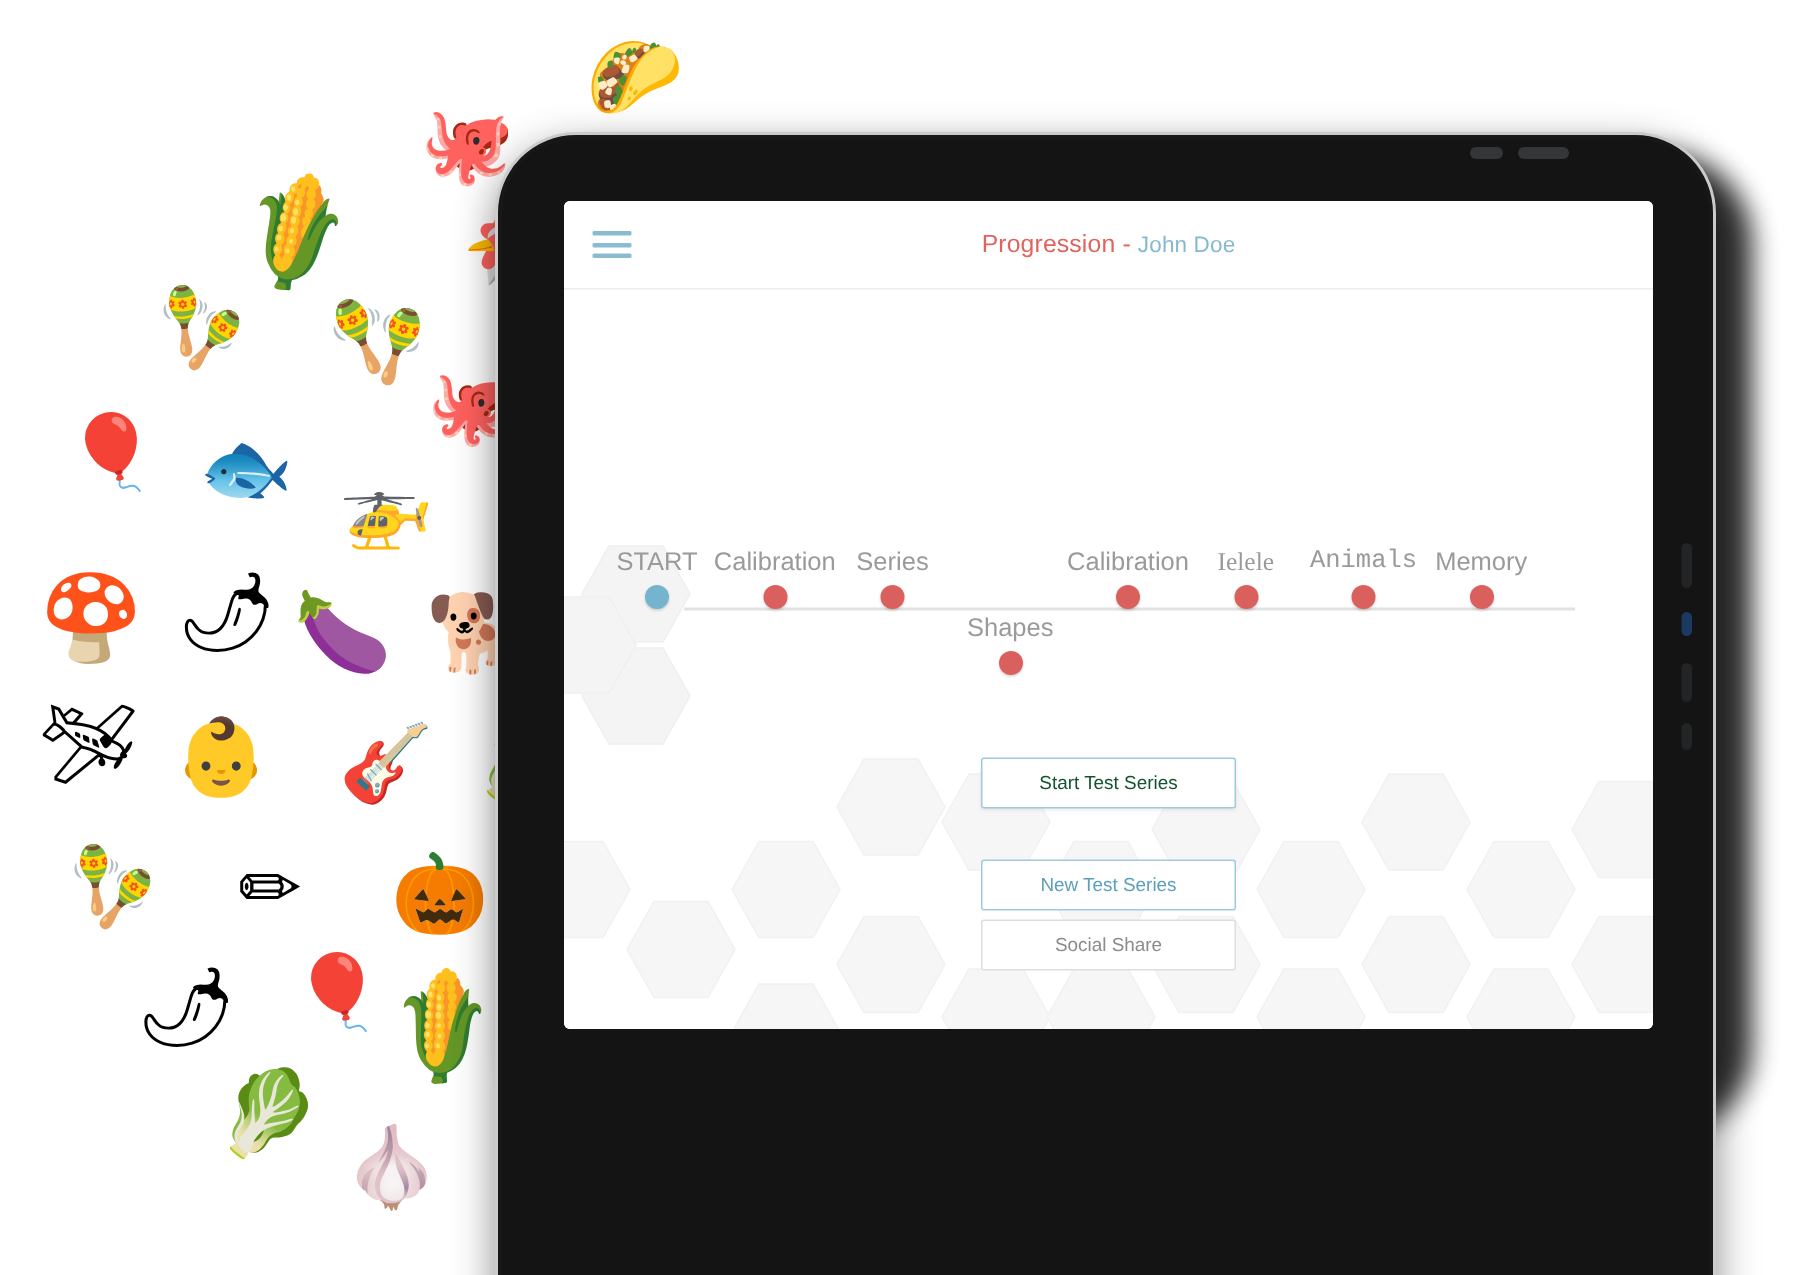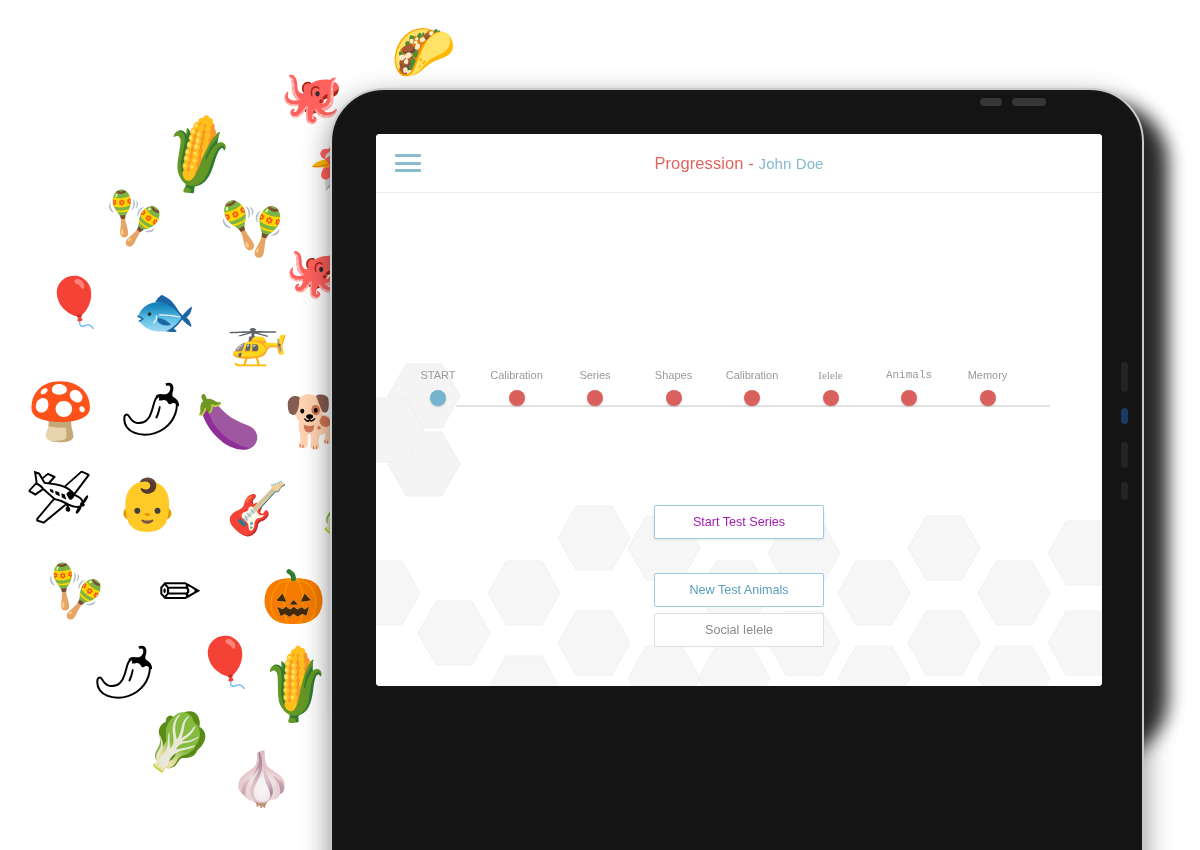--- a/index.html
+++ b/index.html
@@ -191,21 +191,21 @@
     background: #e2e2e2;
   }
   .step {
     position: absolute;
     top: 0;
     transform: translateX(-50%);
     text-align: center;
     width: 110px;
   }
   .step-label {
-    font-size: 11px;
+    font-size: 17px;
     color: #9a9a9a;
     white-space: nowrap;
     line-height: 14px;
   }
   .step-dot {
     position: relative;
     margin: 8px auto 0;
     width: 16px;
     height: 16px;
     border-radius: 50%;
@@ -238,21 +238,21 @@
     background: #ffffff;
     font-family: "Liberation Sans", sans-serif;
     font-size: 12.6px;
     text-align: center;
     padding: 9px 6px;
     border-radius: 2px;
     cursor: pointer;
   }
   .btn-primary {
     border: 1px solid #9dcbde;
-    color: #a21caf;
+    color: #14532d;
     box-shadow: 0 1px 3px rgba(0,0,0,.09);
   }
   .btn-secondary {
     border: 1px solid #9dcbde;
     color: #5c9fbd;
     margin-top: 34px;
   }
   .btn-muted {
     border: 1px solid #dedede;
     color: #8b8b8b;
@@ -366,21 +366,21 @@
                   <div class="step-dot" style="background: rgb(116, 180, 207);"></div>
                 </div>
                 <div class="step" style="left: 12.5%;">
                   <div class="step-label">Calibration</div>
                   <div class="step-dot" style="background: rgb(217, 96, 92);"></div>
                 </div>
                 <div class="step" style="left: 25%;">
                   <div class="step-label">Series</div>
                   <div class="step-dot" style="background: rgb(217, 96, 92);"></div>
                 </div>
-                <div class="step" style="left: 37.5%;">
+                <div class="step" style="left: 37.5%; margin-top: 44px;">
                   <div class="step-label">Shapes</div>
                   <div class="step-dot" style="background: rgb(217, 96, 92);"></div>
                 </div>
                 <div class="step" style="left: 50%;">
                   <div class="step-label">Calibration</div>
                   <div class="step-dot" style="background: rgb(217, 96, 92);"></div>
                 </div>
                 <div class="step" style="left: 62.5%; font-family: Liberation Serif, serif;">
                   <div class="step-label">Ielele</div>
                   <div class="step-dot" style="background: rgb(217, 96, 92);"></div>
@@ -391,21 +391,21 @@
                 </div>
                 <div class="step" style="left: 87.5%;">
                   <div class="step-label">Memory</div>
                   <div class="step-dot" style="background: rgb(217, 96, 92);"></div>
                 </div>
               </div>
           </div>
 
           <div class="actions">
             <div class="btn btn-primary">Start Test Series</div>
-            <div class="btn btn-secondary">New Test Animals</div>
-            <div class="btn btn-muted">Social Ielele</div>
+            <div class="btn btn-secondary">New Test Series</div>
+            <div class="btn btn-muted">Social Share</div>
           </div>
 
         </div>
       </div>
     </div>
   </div>
 </div>
 
 </body></html>

